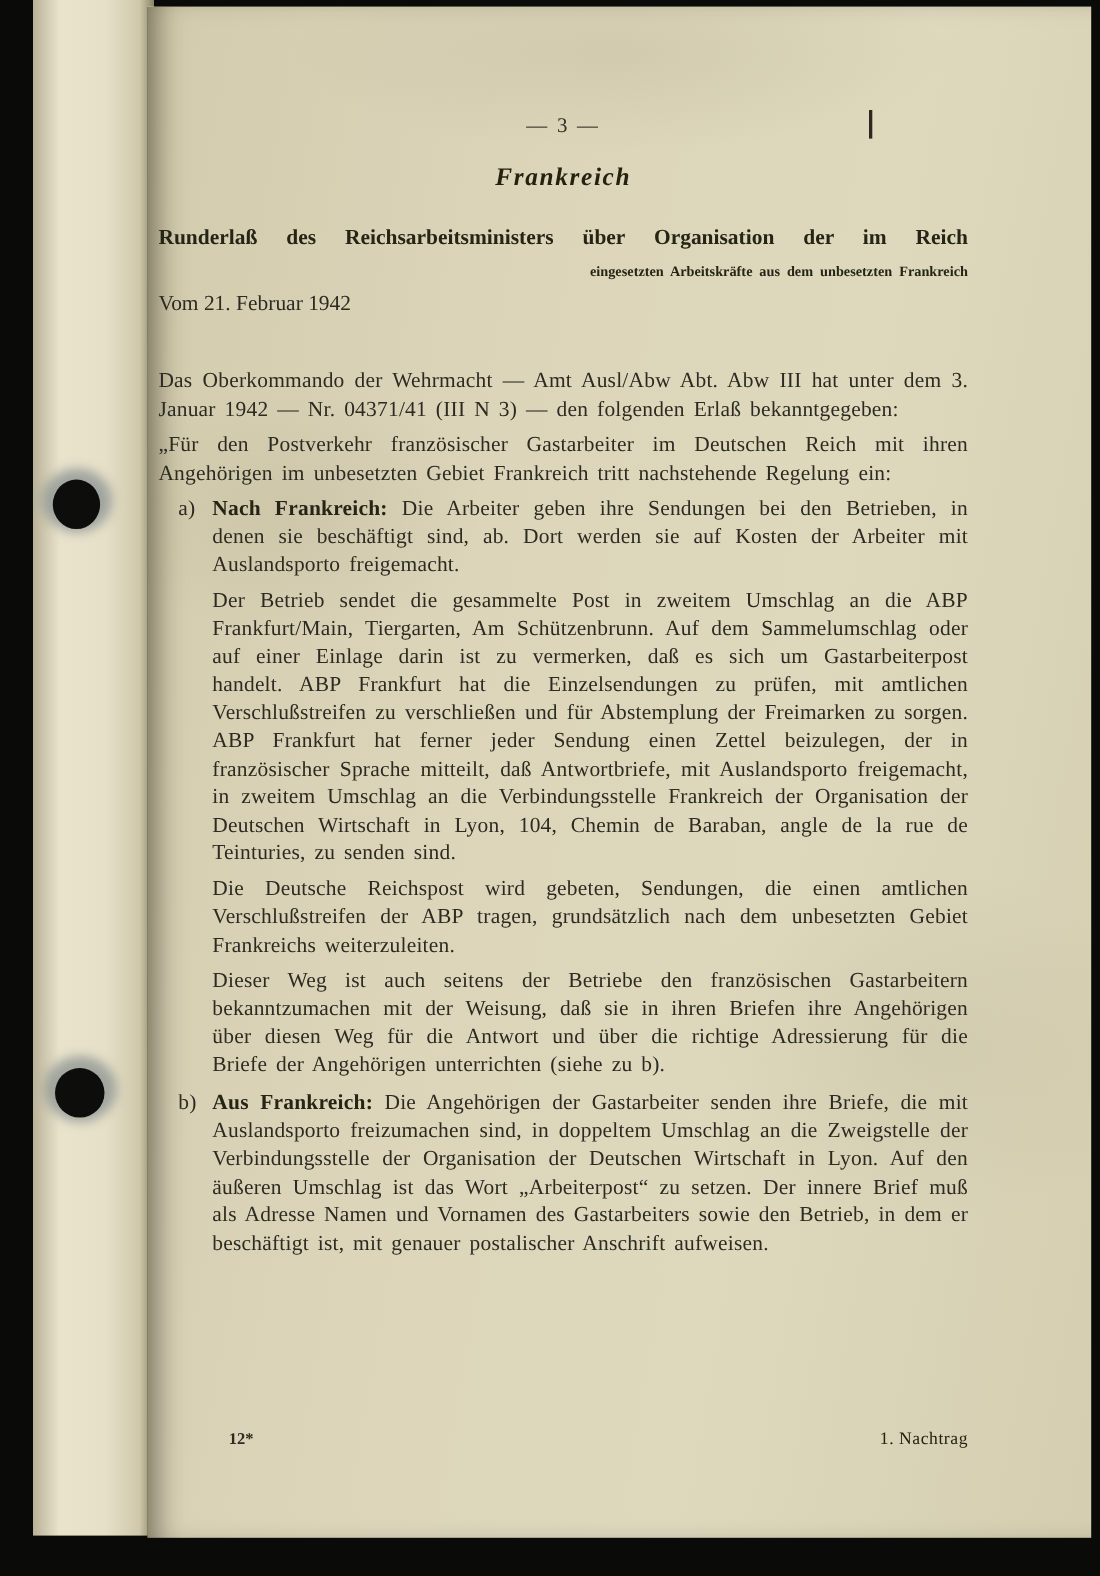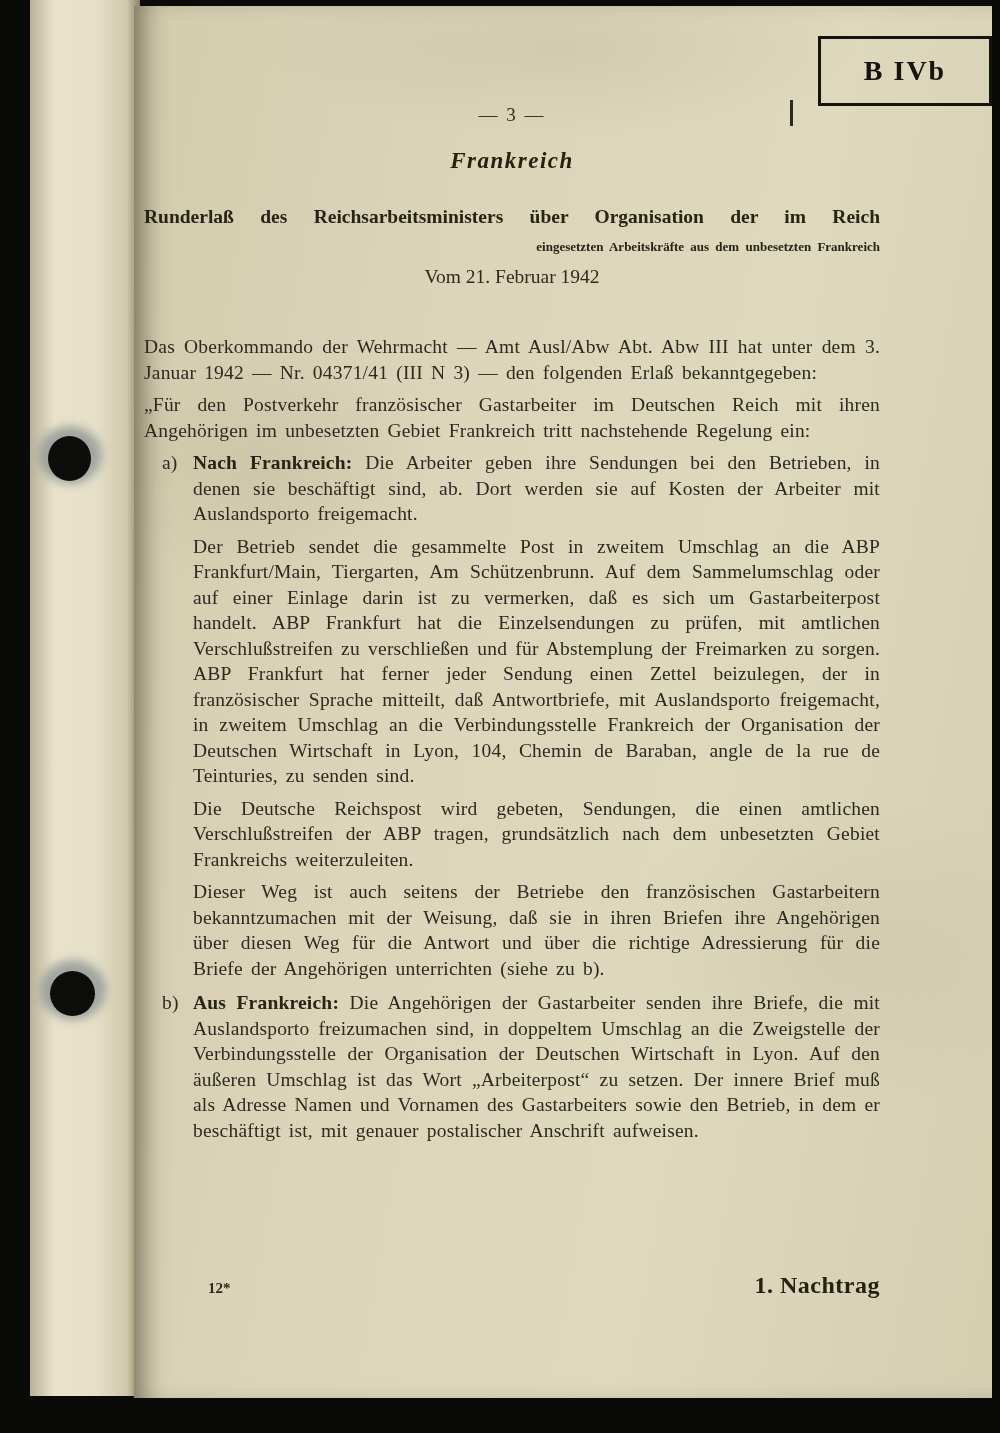--- a/index.html
+++ b/index.html
@@ -70,21 +70,21 @@
   }
   .heading-l1 {
     margin-top:28px; font-weight:bold; font-size:19.5px; line-height:30px;
     color:#262414; text-align:justify; text-align-last:justify; word-spacing:3px;
   }
   .heading-l2 {
     font-weight:bold; font-size:13px; line-height:30px;
     color:#262414; text-align:right; word-spacing:3px;
   }
   .date-line {
-    margin-top:4px; text-align:center; font-size:19.5px; color:#2c2a21;
+    margin-top:4px; font-size:19.5px; color:#2c2a21;
   }
 
   .para {
     margin:7px 0 0 0;
     font-size:19.5px; line-height:25.5px;
     text-align:justify; word-spacing:3px; letter-spacing:0.2px;
     hyphens:auto; -webkit-hyphens:auto;
   }
   .para.intro { margin-top:46px; }
 
@@ -96,37 +96,34 @@
     position:absolute; left:-31px; top:0;
     font-size:19.5px; color:#2c2a21;
   }
   .item strong { font-weight:bold; color:#262414; }
 
   .footer {
     position:absolute; left:10px; top:1266px; width:736px;
     display:flex; justify-content:space-between; align-items:baseline;
   }
   .foot-left { margin-left:64px; font-size:15px; font-weight:bold; color:#2c2a21; }
-  .foot-right { font-size:24px; font-weight:bold; color:#24220f; letter-spacing:0.5px; }
+  .foot-right { font-size:16px; font-weight:normal; color:#24220f; letter-spacing:0.5px;margin-top:28px; }
 </style>
 </head>
 <body>
 
 <div class="edge-strip"></div>
 
 <div class="hole-halo halo-top"></div>
 <div class="hole hole-top"></div>
 <div class="hole-halo halo-bottom"></div>
 <div class="hole hole-bottom"></div>
 
 <div class="paper">
 
-  <div class="class-box">
-    <span>B IVb</span>
-  </div>
   <div class="tick-mark"></div>
 
   <div class="content">
     <div class="page-number">— 3 —</div>
     <h1 class="country-title">Frankreich</h1>
 
     <div class="heading-l1">Runderlaß des Reichsarbeitsministers über Organisation der im Reich</div>
     <div class="heading-l2">eingesetzten Arbeitskräfte aus dem unbesetzten Frankreich</div>
     <div class="date-line">Vom 21. Februar 1942</div>
 

